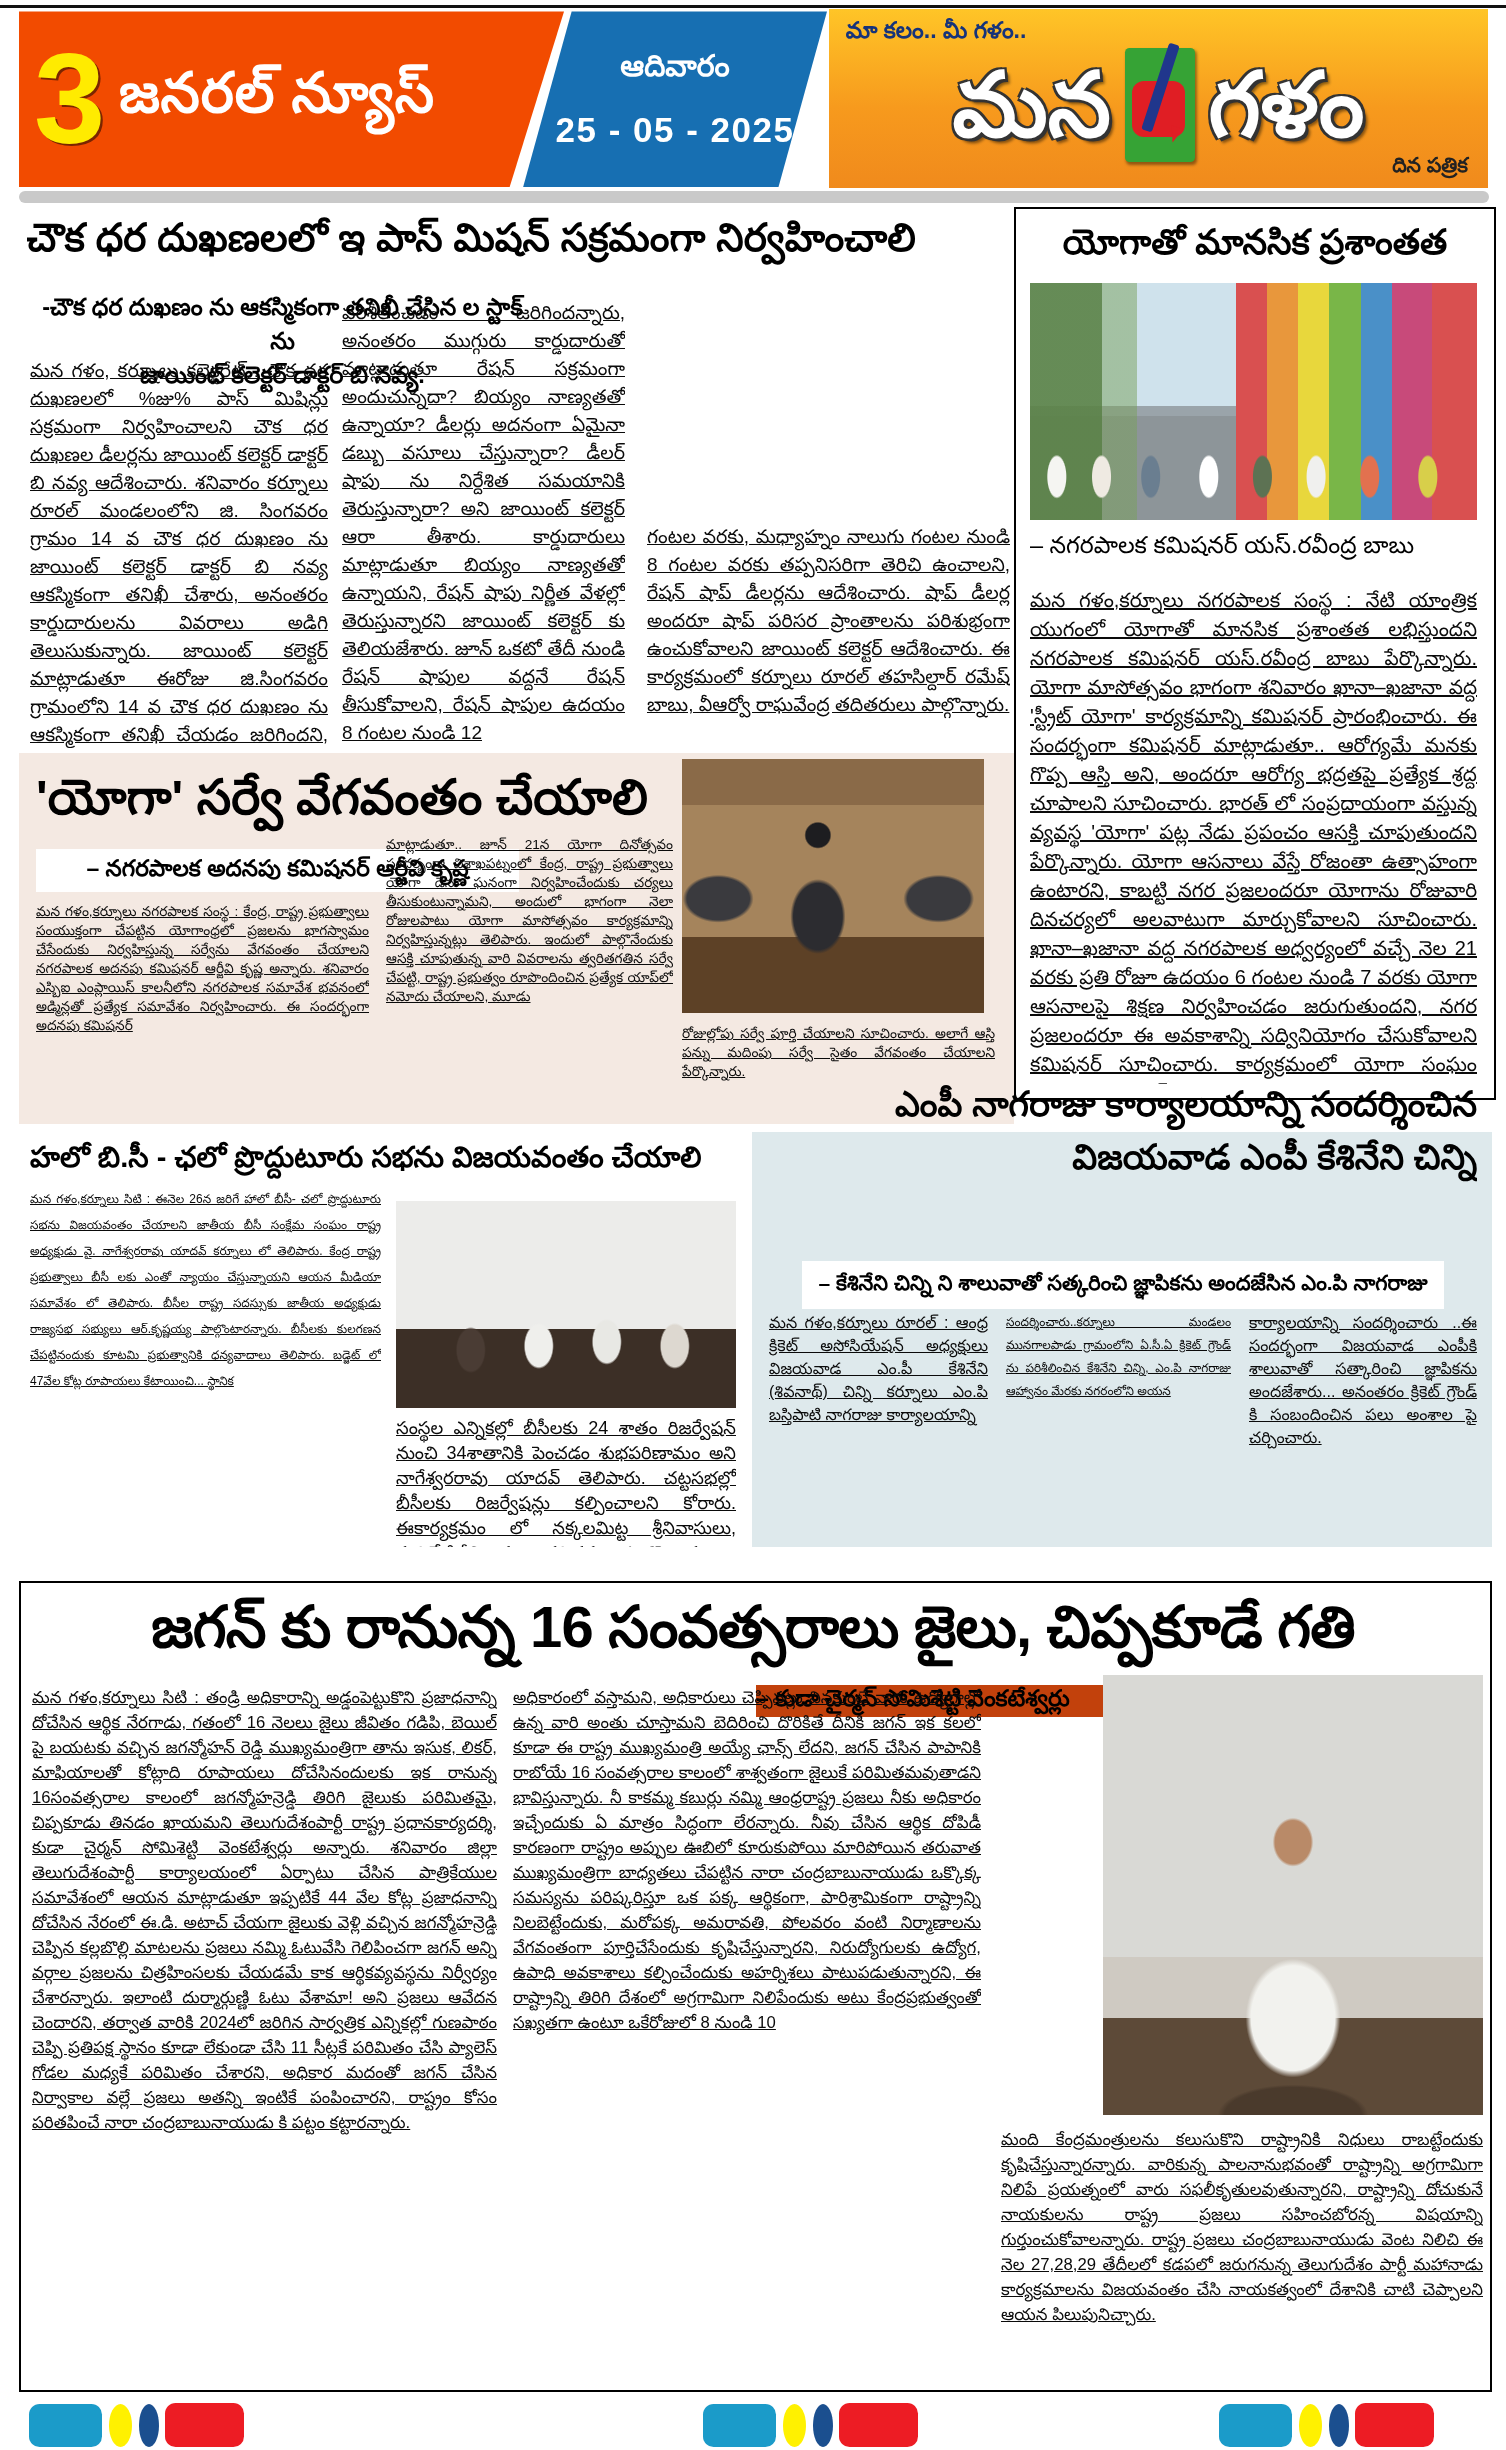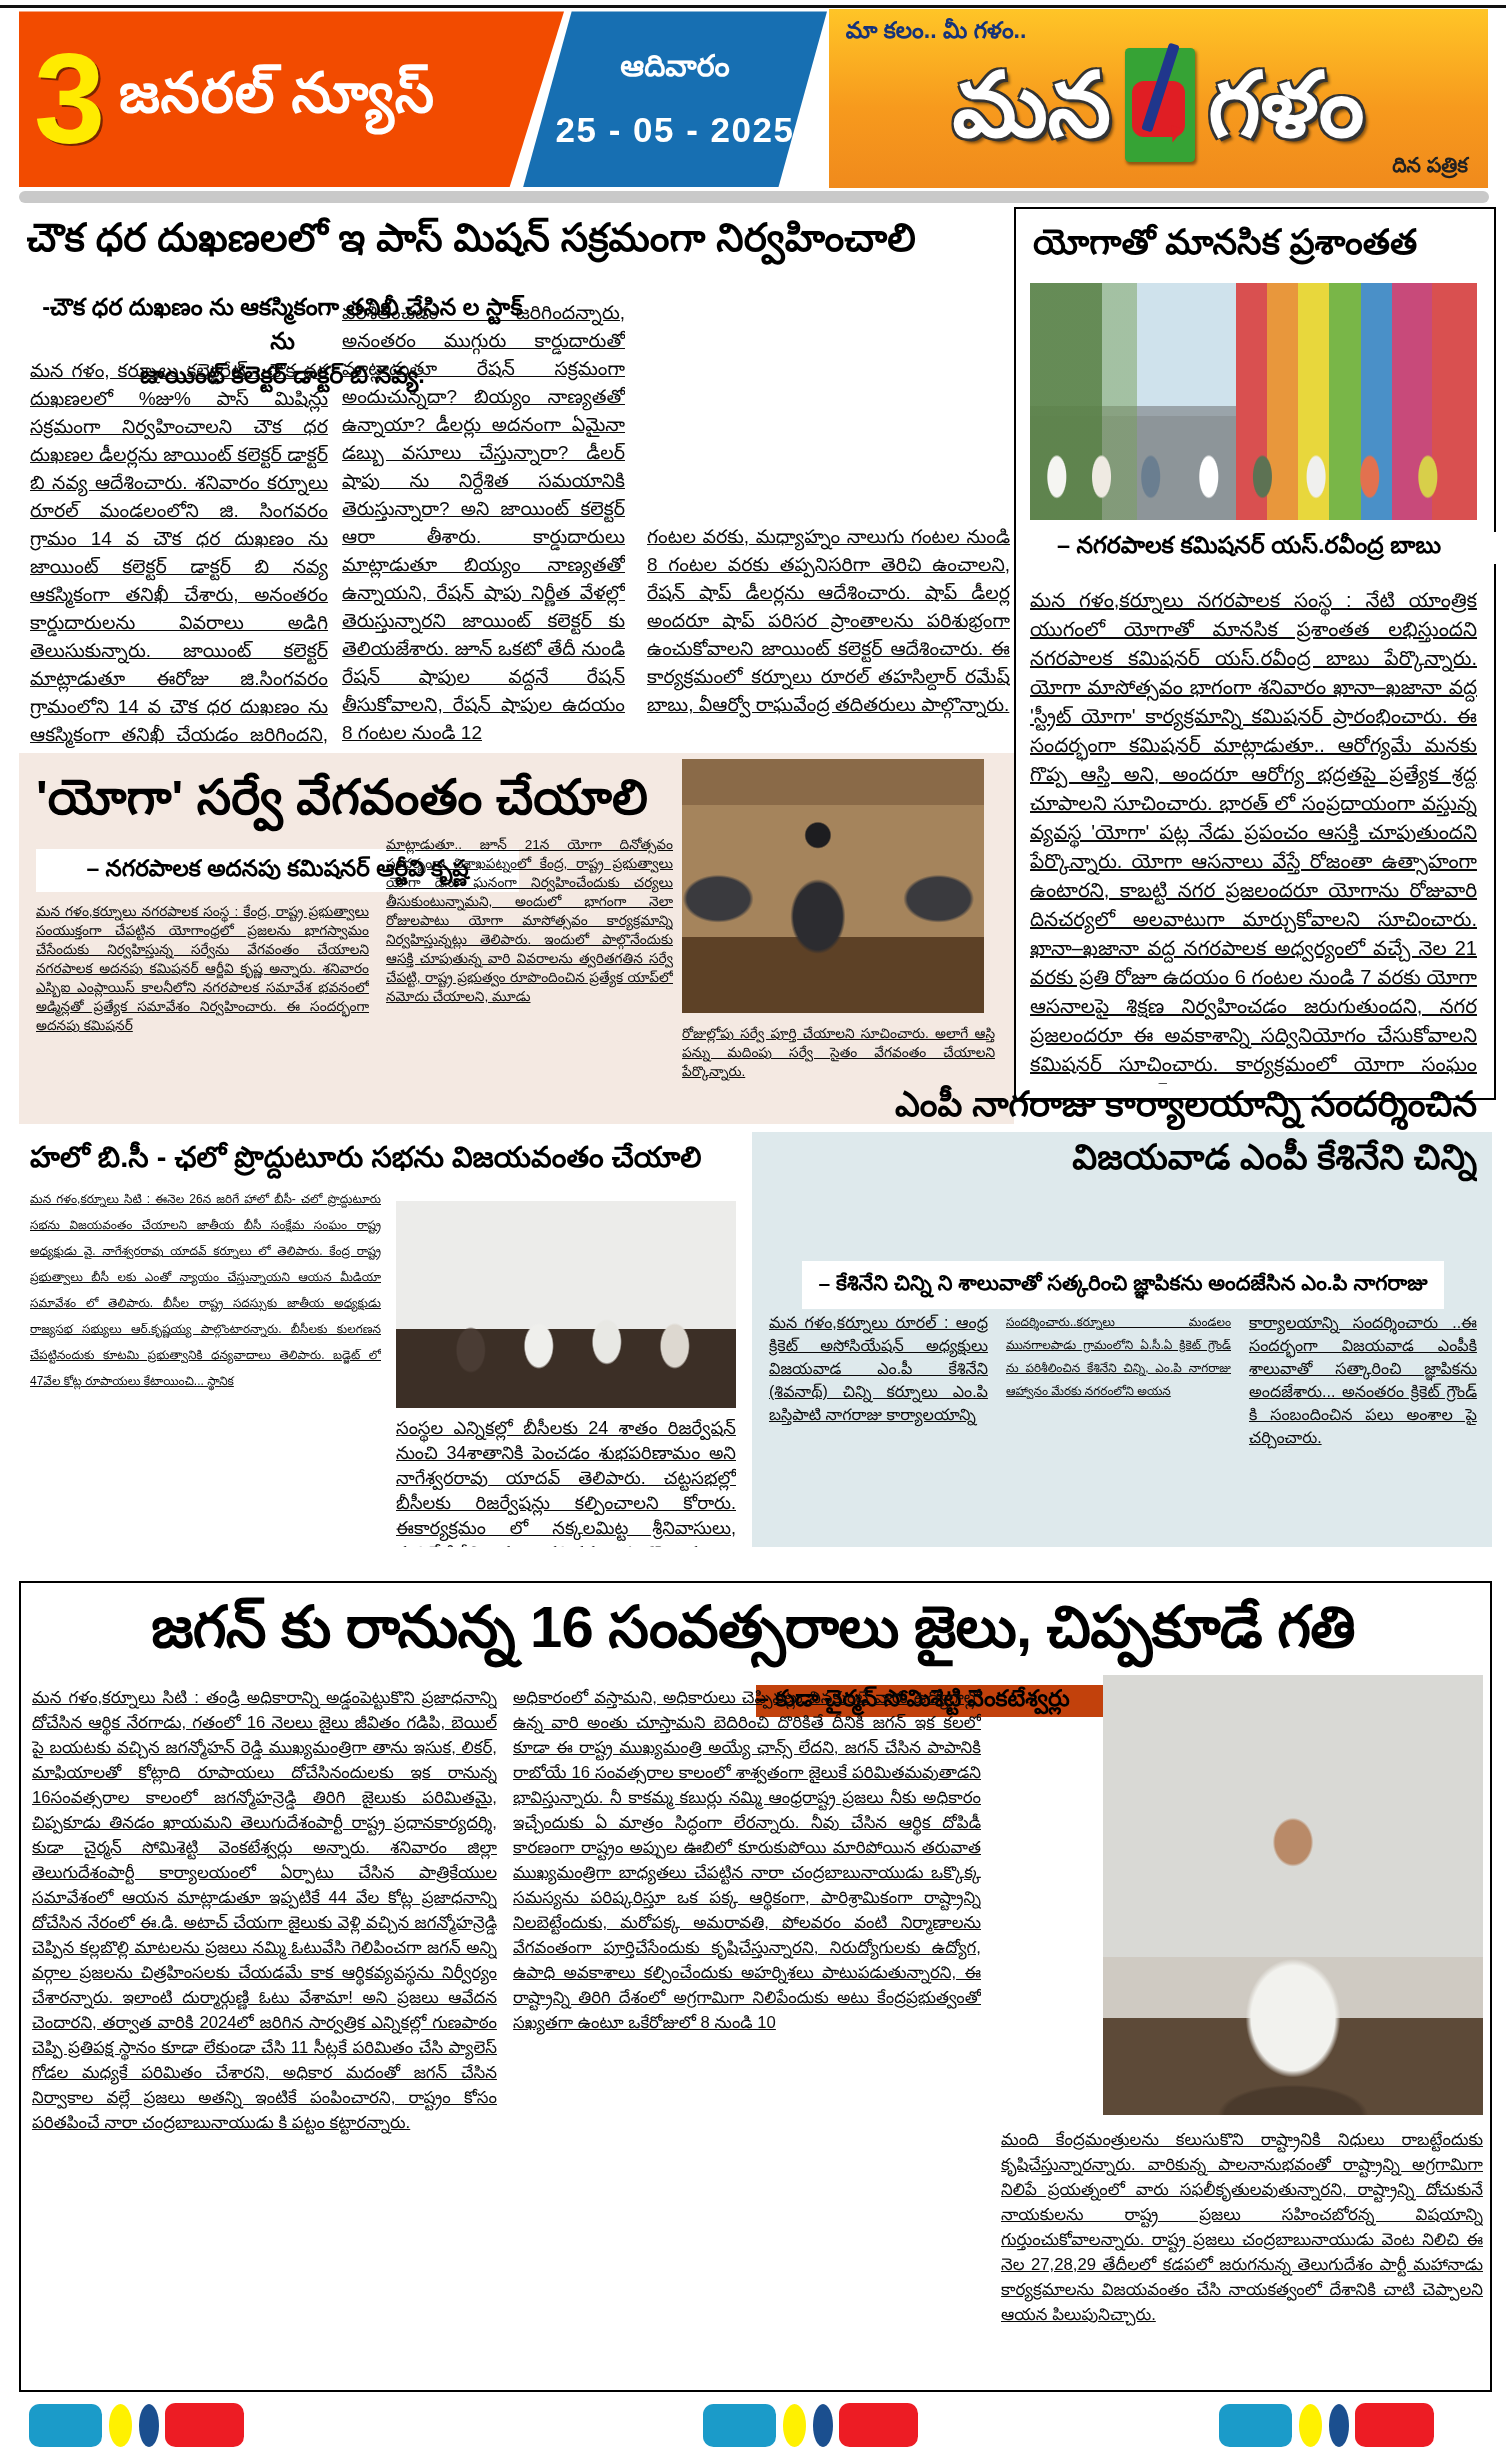--- a/index.html
+++ b/index.html
@@ -45,38 +45,38 @@
       background:
         radial-gradient(46px 68px at 18% 55%,#3e5a86 0 45%,transparent 50%),
         radial-gradient(42px 65px at 30% 60%,#b24a63 0 45%,transparent 50%),
         radial-gradient(42px 68px at 58% 62%,#8a8a72 0 45%,transparent 50%),
         radial-gradient(53px 84px at 86% 58%,#c9924a 0 45%,transparent 50%),
         linear-gradient(100deg,#55703f 0%,#6f8f4e 22%,#9daf84 34%,#d9c9b4 45%,#efb9c8 62%,#f3c6d2 80%,#7d8globalThis 100%),
         linear-gradient(100deg,#55703f 0%,#6f8f4e 22%,#9daf84 34%,#d9c9b4 45%,#efb9c8 62%,#f3c6d2 82%,#70809a 100%);}
   .a1-c3{left:647px;top:523px;width:363px;height:226px;font-size:19px;line-height:28px;}
   
   .yp-box{left:1014px;top:207px;width:478px;height:889px;border:2.3px solid #000;background:#fff;}
-  .yp-head{left:1033px;top:222px;width:444px;font-size:35px;text-align:left;}
+  .yp-head{left:1033px;top:222px;width:444px;font-size:35px;text-align:center;}
   .yp-photo{left:1030px;top:283px;width:447px;height:237px;
       background:
         linear-gradient(90deg,rgba(90,130,70,.9) 0 16%,rgba(120,160,90,.5) 16% 24%,transparent 24%),
         linear-gradient(90deg,transparent 0 46%,#d95050 46% 53%,#e8973c 53% 60%,#e8d73c 60% 67%,#79b648 67% 74%,#4a90c8 74% 81%,#c84a7a 81% 90%,#d95050 90% 100%),
         linear-gradient(180deg,#cfe2ec 0 52%,#9aa4aa 52% 56%,#8d9599 56% 100%);}
   .yp-figs{left:1030px;top:425px;width:447px;height:94px;
       background:
         radial-gradient(20px 44px at 6% 55%,#f5f5f2 0 45%,transparent 50%),
         radial-gradient(20px 44px at 16% 55%,#efeae2 0 45%,transparent 50%),
         radial-gradient(20px 44px at 27% 55%,#6a7e90 0 45%,transparent 50%),
         radial-gradient(20px 44px at 40% 55%,#ffffff 0 45%,transparent 50%),
         radial-gradient(20px 44px at 52% 55%,#5d7253 0 45%,transparent 50%),
         radial-gradient(20px 44px at 64% 55%,#f0f0ee 0 45%,transparent 50%),
         radial-gradient(20px 44px at 76% 55%,#e2714f 0 45%,transparent 50%),
         radial-gradient(20px 44px at 89% 55%,#d8cf4a 0 45%,transparent 50%),
         transparent;}
-  .yp-cap{left:1030px;top:532px;width:447px;font-size:23.5px;font-weight:bold;background:#fff;margin-left:27px;}
+  .yp-cap{left:1030px;top:532px;width:447px;font-size:23.5px;font-weight:normal;background:#fff;}
   .yp-body{left:1030px;top:586px;width:447px;height:498px;font-size:20px;line-height:29px;}
   
   .a2-box{left:19px;top:753px;width:995px;height:371px;background:#F4E9E2;}
   .a2-head{left:36px;top:769px;width:714px;font-size:49px;}
   .a2-sub{left:36px;top:849px;width:483px;height:43px;background:#fff;font-size:23px;
       display:flex;align-items:center;justify-content:center;}
   .a2-c1{left:36px;top:902px;width:333px;height:211px;font-size:13.7px;line-height:19px;}
   .a2-c2{left:386px;top:835px;width:287px;height:278px;font-size:13.7px;line-height:19px;}
   .a2-photo{left:682px;top:759px;width:302px;height:254px;
       background:

